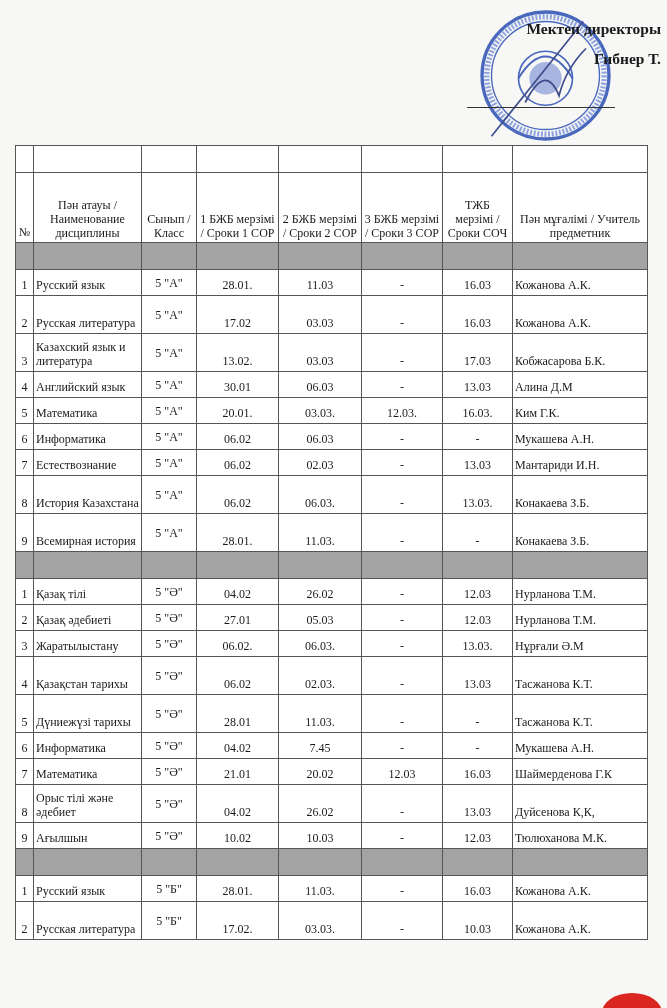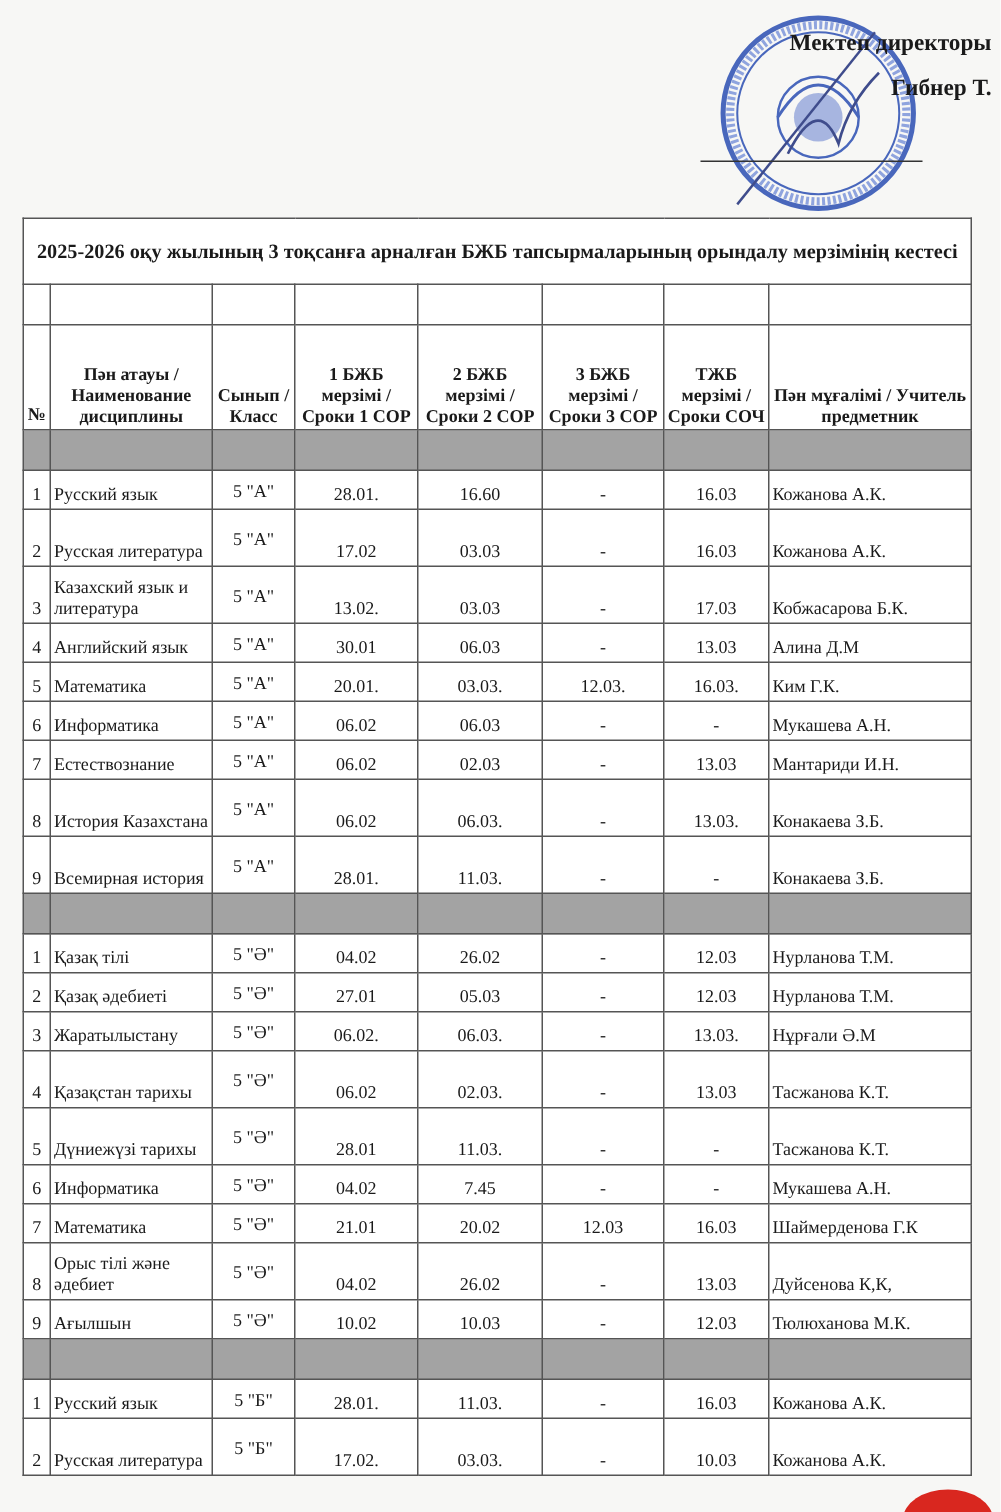--- a/index.html
+++ b/index.html
@@ -29,21 +29,21 @@
     font-size: 12px; background: #fff;
   }
   table.sched td {
     border: 1px solid #555; padding: 0 2px; vertical-align: middle;
     line-height: 14px;
   }
   .light td { border-color: #c8c8c8; }
   .title1 td { height: 43px; text-align: center; font-weight: bold; font-size: 13.5px; line-height: 17px; }
   .title2 td { height: 32px; text-align: center; font-size: 13.5px; }
   .blank td { height: 26px; }
-  .hdr td { height: 66px; text-align: center; font-weight: bold; font-size: 12px; line-height: 15px; border-color: #333; border-top: 1.5px solid #333; }
+  .hdr td { height: 66px; text-align: center; font-weight: normal; font-size: 12px; line-height: 15px; border-color: #333; border-top: 1.5px solid #333; }
   .hdr td.num { vertical-align: bottom; padding-bottom: 3px; }
   .hdr td.bottomal { vertical-align: bottom; padding-bottom: 2px; }
   .sep td { height: 26px; background: #a3a3a3; border-color: #666; }
   .row td { height: 22px; }
   .row.tall td { height: 34px; }
   .row td.c { text-align: center; }
   .row td.n { text-align: center; font-size: 12px; vertical-align: bottom; padding-bottom: 3px; }
   .row td.subj { font-size: 12px; vertical-align: bottom; padding-bottom: 3px; }
   .row td.d { text-align: center; vertical-align: bottom; padding-bottom: 3px; }
   .row td.teach { vertical-align: bottom; padding-bottom: 3px; white-space: nowrap; }
@@ -73,23 +73,20 @@
     <col style="width:18px">
       <col style="width:108px">
       <col style="width:55px">
       <col style="width:82px">
     <col style="width:83px">
       <col style="width:81px">
       <col style="width:70px">
       <col style="width:135px">
   </colgroup>
   <tbody id="tbody">
-    <tr class="title1 light">
-        <td colspan="8">2025-2026 оқу жылының 3 тоқсанға арналған БЖБ тапсырмаларының орындалу мерзімінің кестесі</td>
-      </tr>
     <tr class="blank light">
         <td></td>
         <td></td>
         <td></td>
         <td></td>
         <td></td>
         <td></td>
         <td></td>
         <td></td>
       </tr>
@@ -111,21 +108,21 @@
         <td></td>
         <td></td>
         <td></td>
         <td></td>
       </tr>
       <tr class="row">
         <td class="n">1</td>
         <td class="subj">Русский язык</td>
         <td class="c">5 "А"</td>
         <td class="d">28.01.</td>
-        <td class="d">16.60</td>
+        <td class="d">11.03</td>
         <td class="d">-</td>
         <td class="d">16.03</td>
         <td class="teach">Кожанова А.К.</td>
       </tr>
       <tr class="row tall">
         <td class="n">2</td>
         <td class="subj">Русская литература</td>
         <td class="c">5 "А"</td>
         <td class="d">17.02</td>
         <td class="d">03.03</td>

